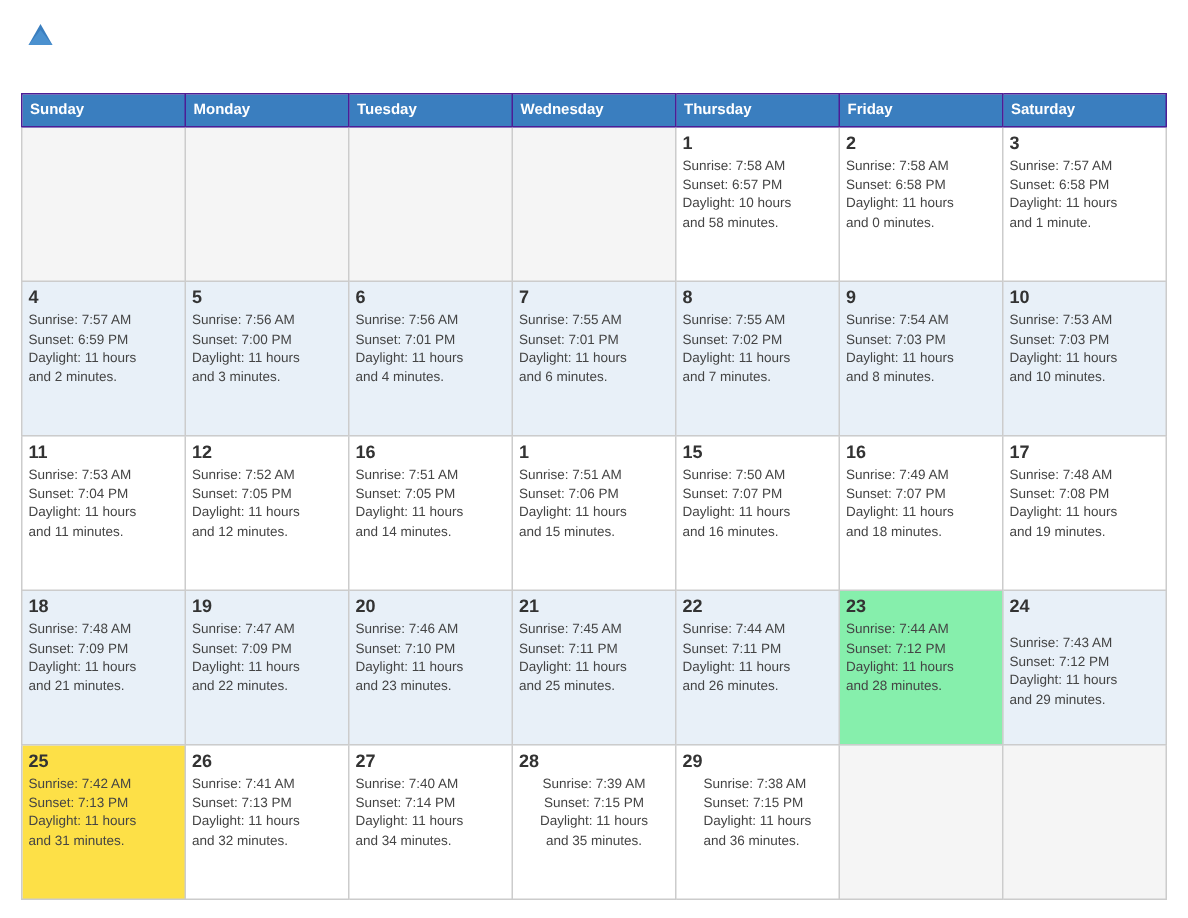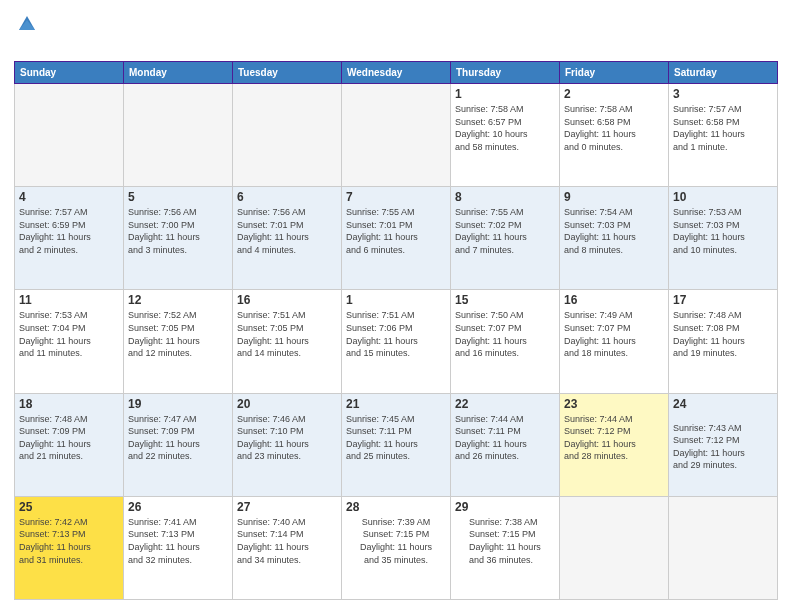--- a/index.html
+++ b/index.html
@@ -303,21 +303,21 @@
 Daylight: 11 hours
 and 25 minutes.</div>
           </td>
           <td style="background-color: rgb(232, 240, 248);">
             <span class="day-number">22</span>
             <div class="day-info" style="white-space: pre-line;">Sunrise: 7:44 AM
 Sunset: 7:11 PM
 Daylight: 11 hours
 and 26 minutes.</div>
           </td>
-          <td style="background-color: #fef9c3; margin-top: 20px;">
+          <td style="background-color: #86efac; margin-top: 20px;">
             <span class="day-number">23</span>
             <div class="day-info" style="white-space: pre-line;">Sunrise: 7:44 AM
 Sunset: 7:12 PM
 Daylight: 11 hours
 and 28 minutes.</div>
           </td>
           <td style="background-color: rgb(232, 240, 248);">
             <span class="day-number">24</span>
             <div class="day-info" style="white-space: pre-line; margin-top: 11px;">Sunrise: 7:43 AM
 Sunset: 7:12 PM

